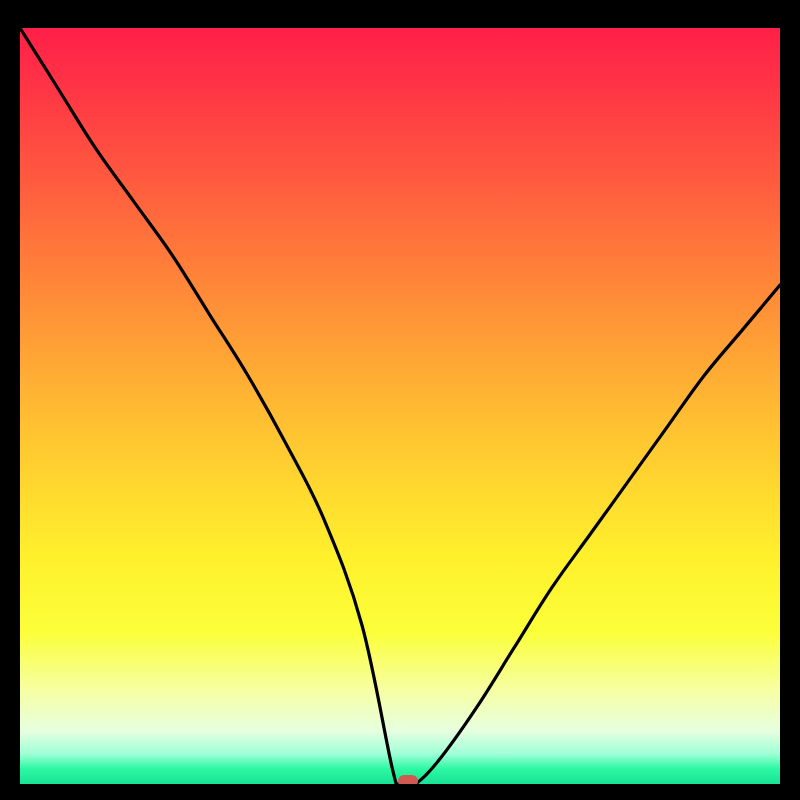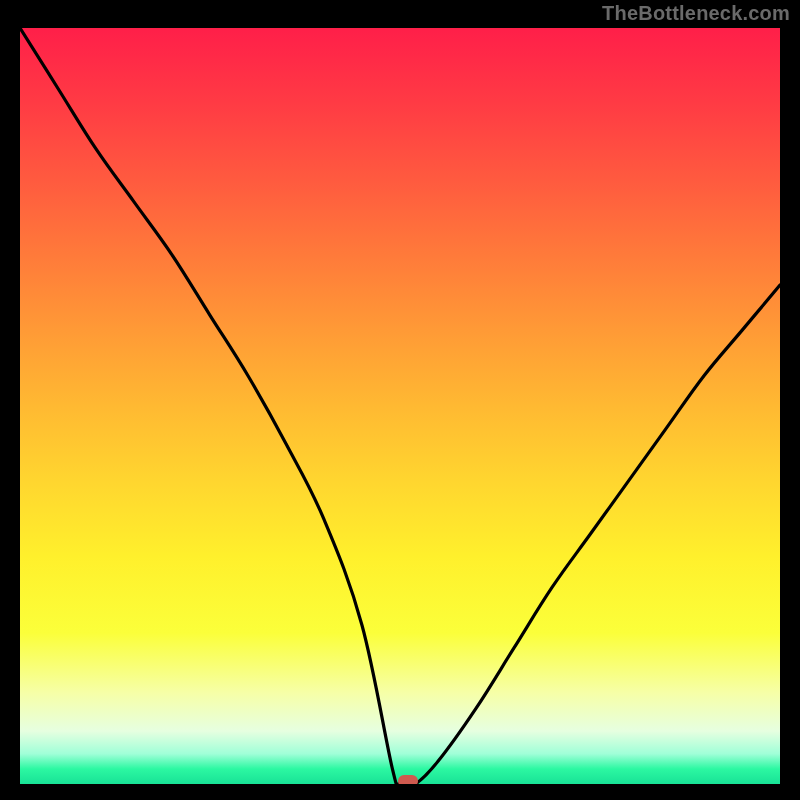--- a/index.html
+++ b/index.html
@@ -70,21 +70,20 @@
     background: #cf5a4f;
     border-radius: 6px;
     transform: translate(-50%, -50%);
     z-index: 3;
   }
 </style>
 </head>
 <body>
 
 <div class="frame">
-  <div class="watermark">TheBottleneck.com</div>
 
   <div class="plot">
     <div class="gradient"></div>
 
     <svg class="curve-svg" viewBox="0 0 760 756" preserveAspectRatio="none">
       <path fill="none" stroke="#000" stroke-width="3.2" stroke-linecap="round" stroke-linejoin="round" d="M 0.00 0.00 C 6.84 10.89, 24.32 38.71, 38.00 60.48 C 51.68 82.25, 62.32 100.55, 76.00 120.96 C 89.68 141.37, 100.32 154.83, 114.00 173.88 C 127.68 192.93, 138.32 206.39, 152.00 226.80 C 165.68 247.21, 176.32 265.51, 190.00 287.28 C 203.68 309.05, 214.32 324.63, 228.00 347.76 C 241.68 370.89, 252.32 389.94, 266.00 415.80 C 279.68 441.66, 290.32 458.74, 304.00 491.40 C 317.68 524.06, 329.69 552.33, 342.00 597.24 C 354.31 642.15, 365.56 712.30, 372.40 740.88 C 379.24 769.46, 375.90 753.28, 380.00 756.00 C 384.10 758.72, 388.36 760.08, 395.20 756.00 C 402.04 751.92, 407.06 746.93, 418.00 733.32 C 428.94 719.71, 442.32 700.81, 456.00 680.40 C 469.68 659.99, 480.32 641.69, 494.00 619.92 C 507.68 598.15, 518.32 579.85, 532.00 559.44 C 545.68 539.03, 556.32 525.57, 570.00 506.52 C 583.68 487.47, 594.32 472.65, 608.00 453.60 C 621.68 434.55, 632.32 419.73, 646.00 400.68 C 659.68 381.63, 670.32 365.45, 684.00 347.76 C 697.68 330.07, 708.32 318.73, 722.00 302.40 C 735.68 286.07, 753.16 265.20, 760.00 257.04"></path>
     </svg>
 
     <div class="marker" style="left: 387.6px; top: 753px;"></div>
   </div>

